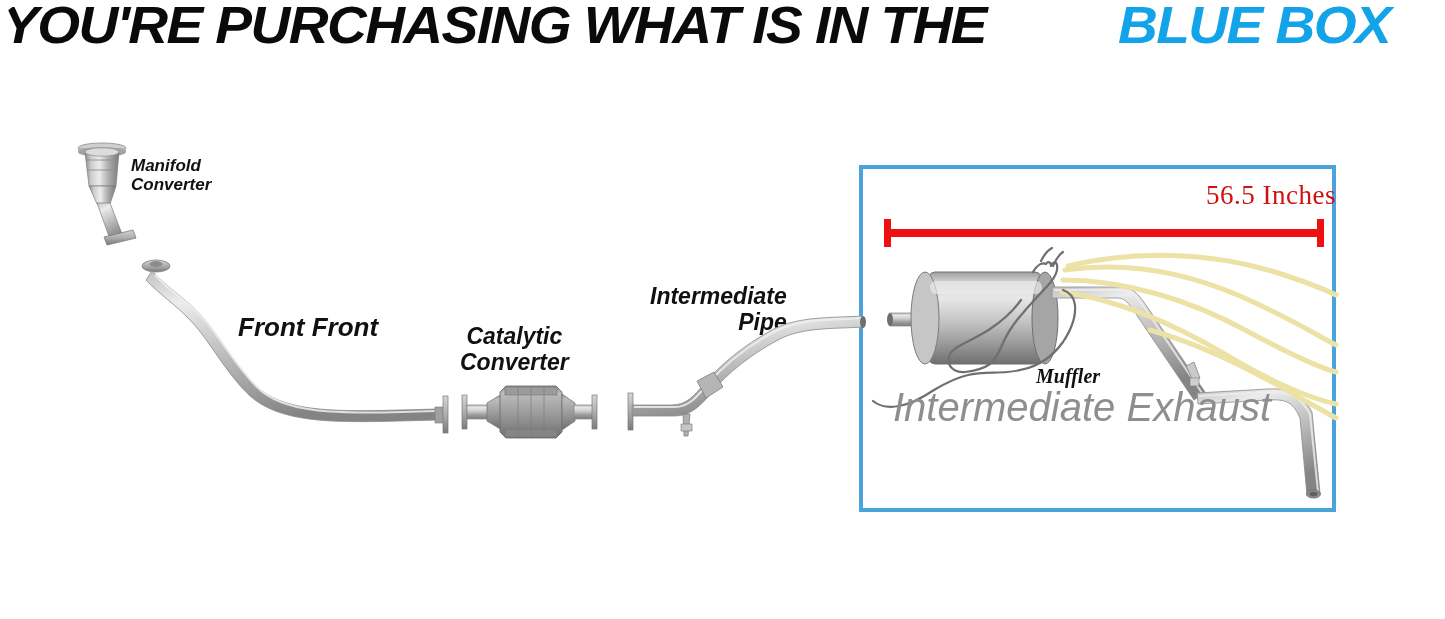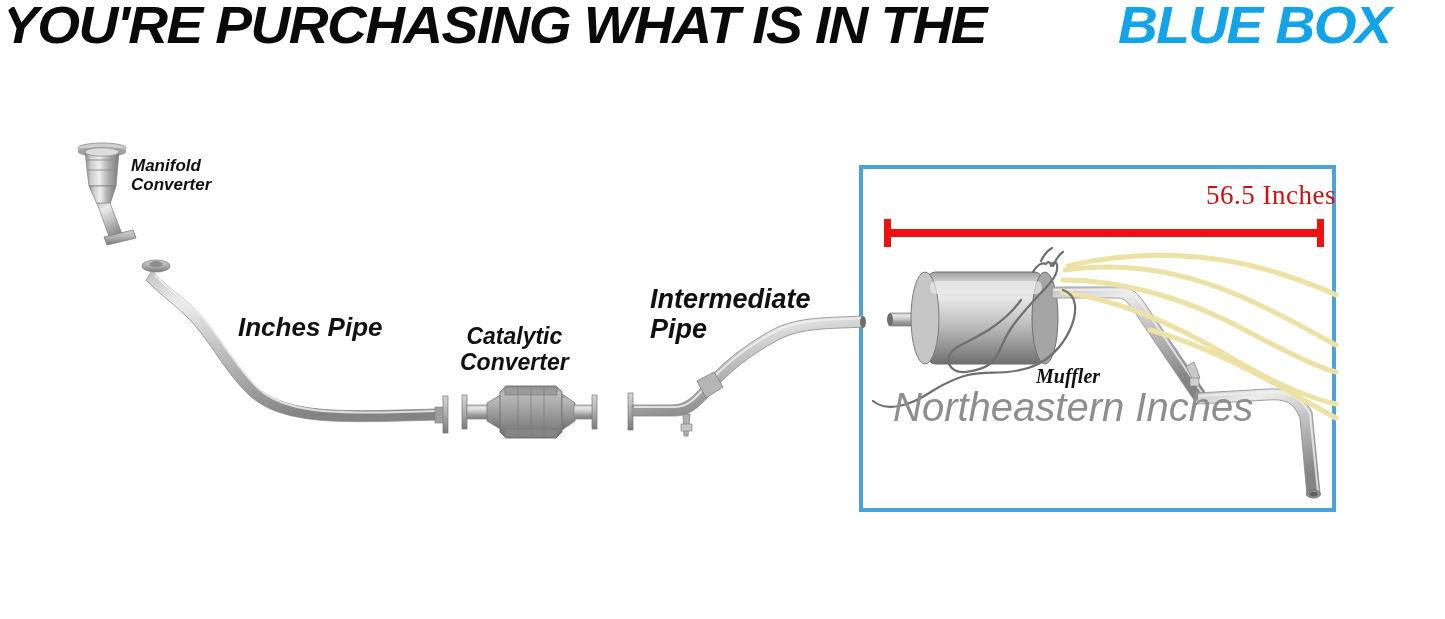--- a/index.html
+++ b/index.html
@@ -64,21 +64,21 @@
     font-family: "Liberation Sans", sans-serif;
     font-weight: bold;
     font-style: italic;
     color: #111111;
     white-space: pre;
     line-height: 1.12;
   }
   #label-manifold   { left: 131px; top: 156px;  font-size: 17px; }
   #label-frontpipe  { left: 238px; top: 313px;  font-size: 26px; }
   #label-catalytic  { left: 460px; top: 324px;  font-size: 23px; text-align: center; }
-  #label-intermediate { left: 650px; top: 284px; font-size: 27px; }
+  #label-intermediate { left: 650px; top: 284px; font-size: 23px; text-align: right; }
   #label-muffler    { left: 1036px; top: 365px; font-size: 20px; z-index: 40; font-family: Liberation Serif, serif; }
 
   
   #blue-box {
     position: absolute;
     left: 859px;
     top: 165px;
     width: 477px;
     height: 347px;
     border: 4px solid #4ba3dc;
@@ -360,26 +360,26 @@
                C1031,368 1018,371 1007,372
                C994,373 980,372 968,375
                C955,378 944,384 934,390
                C922,398 911,404 899,406
                C889,408 879,406 873,401"></path>
       <path d="M1041,261 C1044,255 1048,250 1052,248"></path>
       <path d="M1053,266 C1056,259 1060,254 1063,252"></path>
     </g>
   </svg>
 
-  <div id="watermark">Northeastern Inches</div>
+  <div id="watermark">Intermediate Exhaust</div>
 
   <div class="part-label" id="label-manifold">Manifold
 Converter</div>
 
-  <div class="part-label" id="label-frontpipe">Inches Pipe</div>
+  <div class="part-label" id="label-frontpipe">Front Front</div>
 
   <div class="part-label" id="label-catalytic">Catalytic
 Converter</div>
 
   <div class="part-label" id="label-intermediate">Intermediate
 Pipe</div>
 
   <div class="part-label" id="label-muffler">Muffler</div>
 
 </div>

